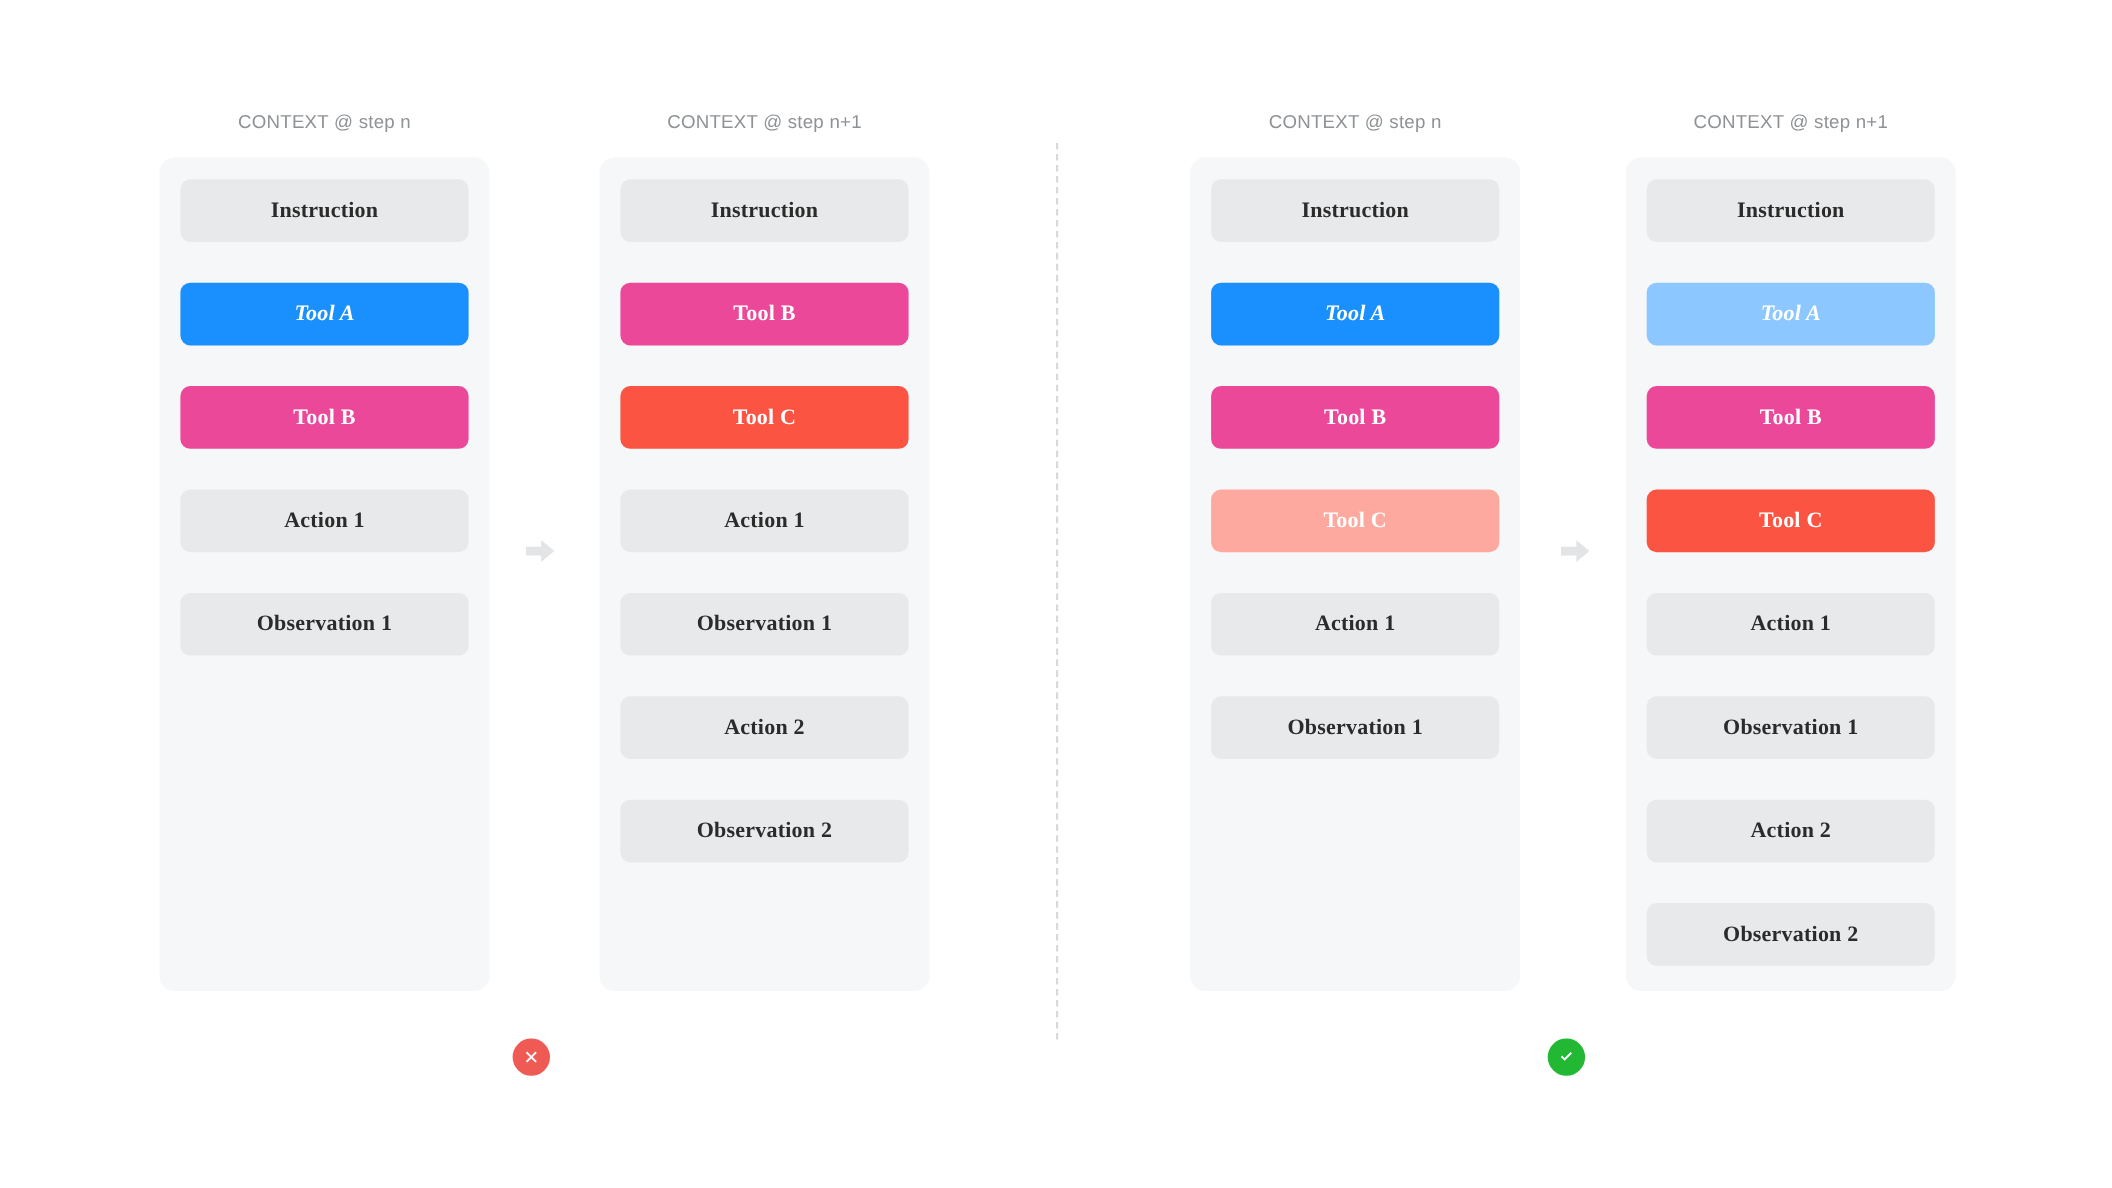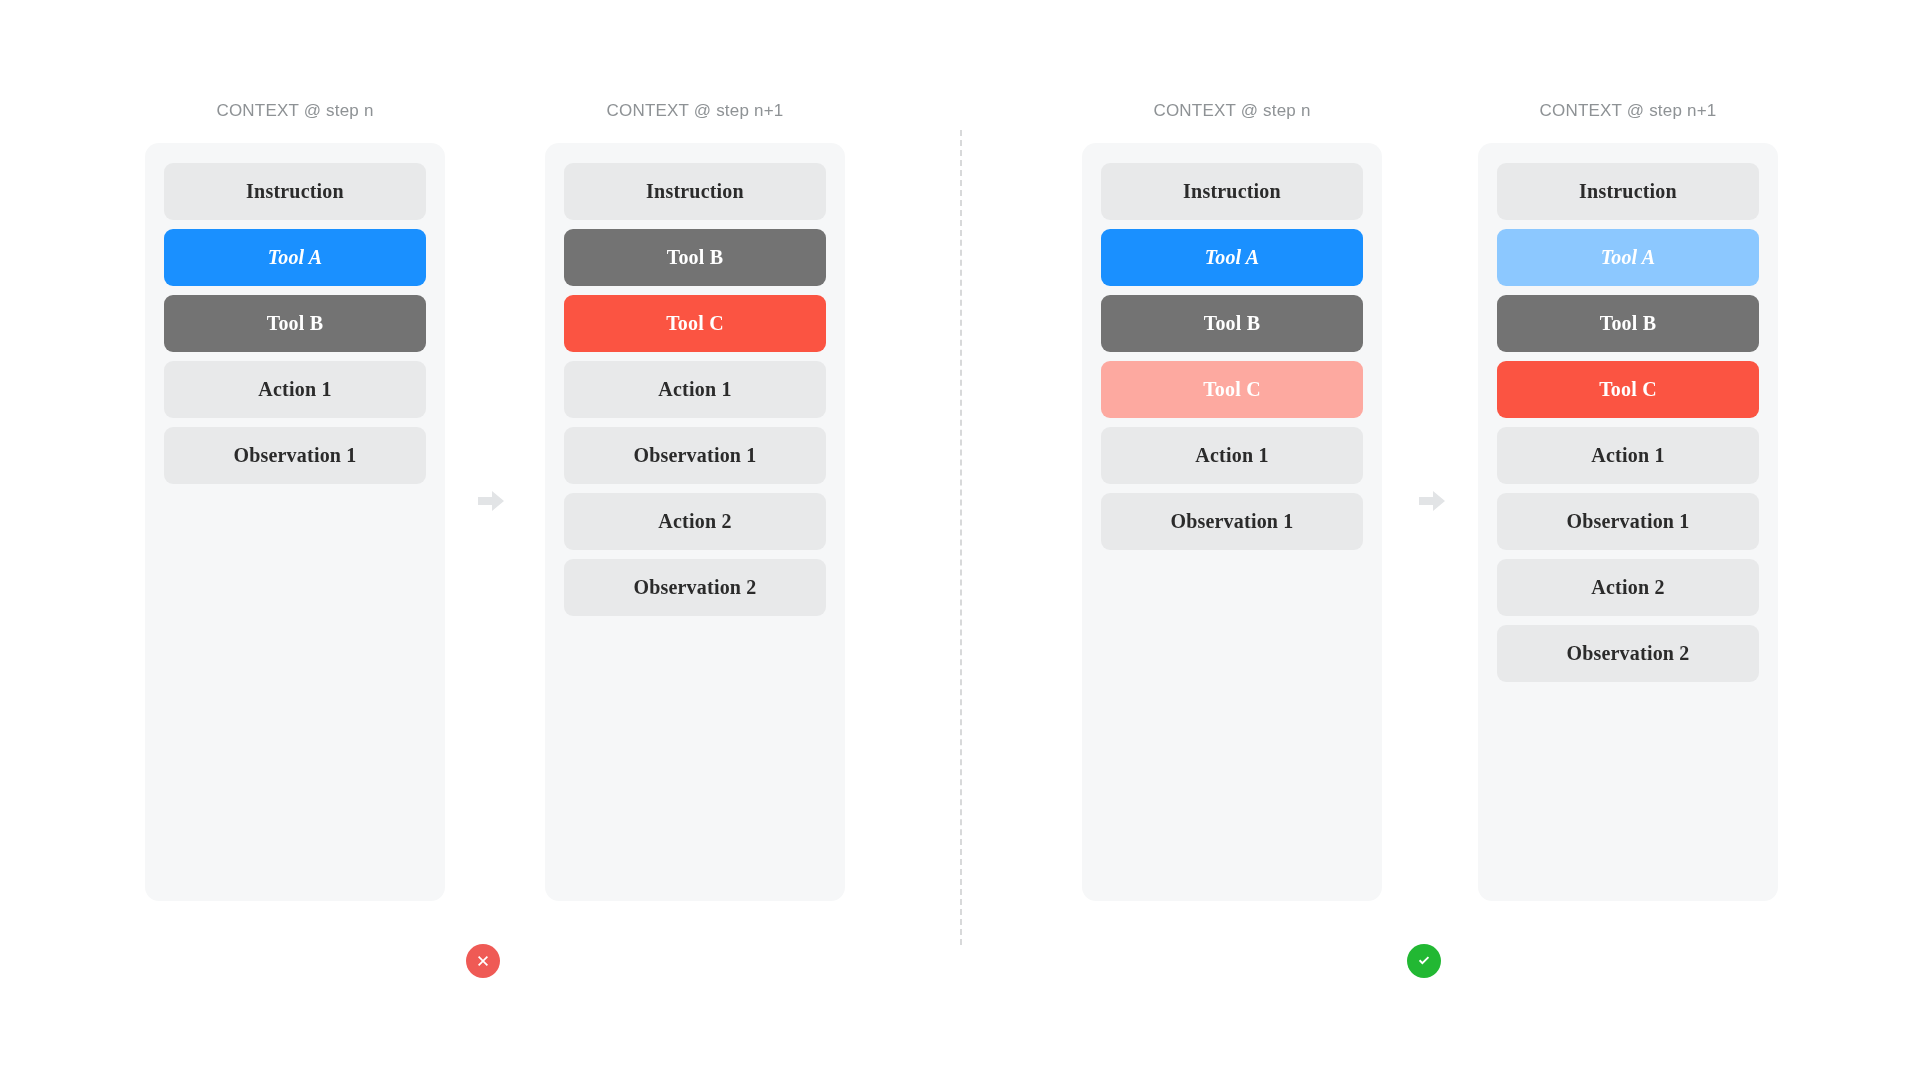--- a/index.html
+++ b/index.html
@@ -64,27 +64,27 @@
     height: 57px;
     border-radius: 9px;
     display: flex;
     align-items: center;
     justify-content: center;
     font-family: "Liberation Serif", serif;
     font-size: 20px;
     font-weight: 700;
     color: #2b2b2b;
     background: #e8e9ea;
-    margin-bottom: 9px;
+    margin-bottom: 37px;
     box-sizing: border-box;
     letter-spacing: 0.2px;
   }
   .block.tool { color: #ffffff; }
   .block.tool-a   { background: #1a90ff; font-style: italic; }
-  .block.tool-b   { background: #737373; }
+  .block.tool-b   { background: #ec4899; }
   .block.tool-c   { background: #fb5442; }
   .block.tool-a.faded { background: #8cc8ff; }
   .block.tool-c.faded { background: #fda9a0; }
 
   
   .arrow {
     position: absolute;
     width: 26px;
     height: 22px;
   }

